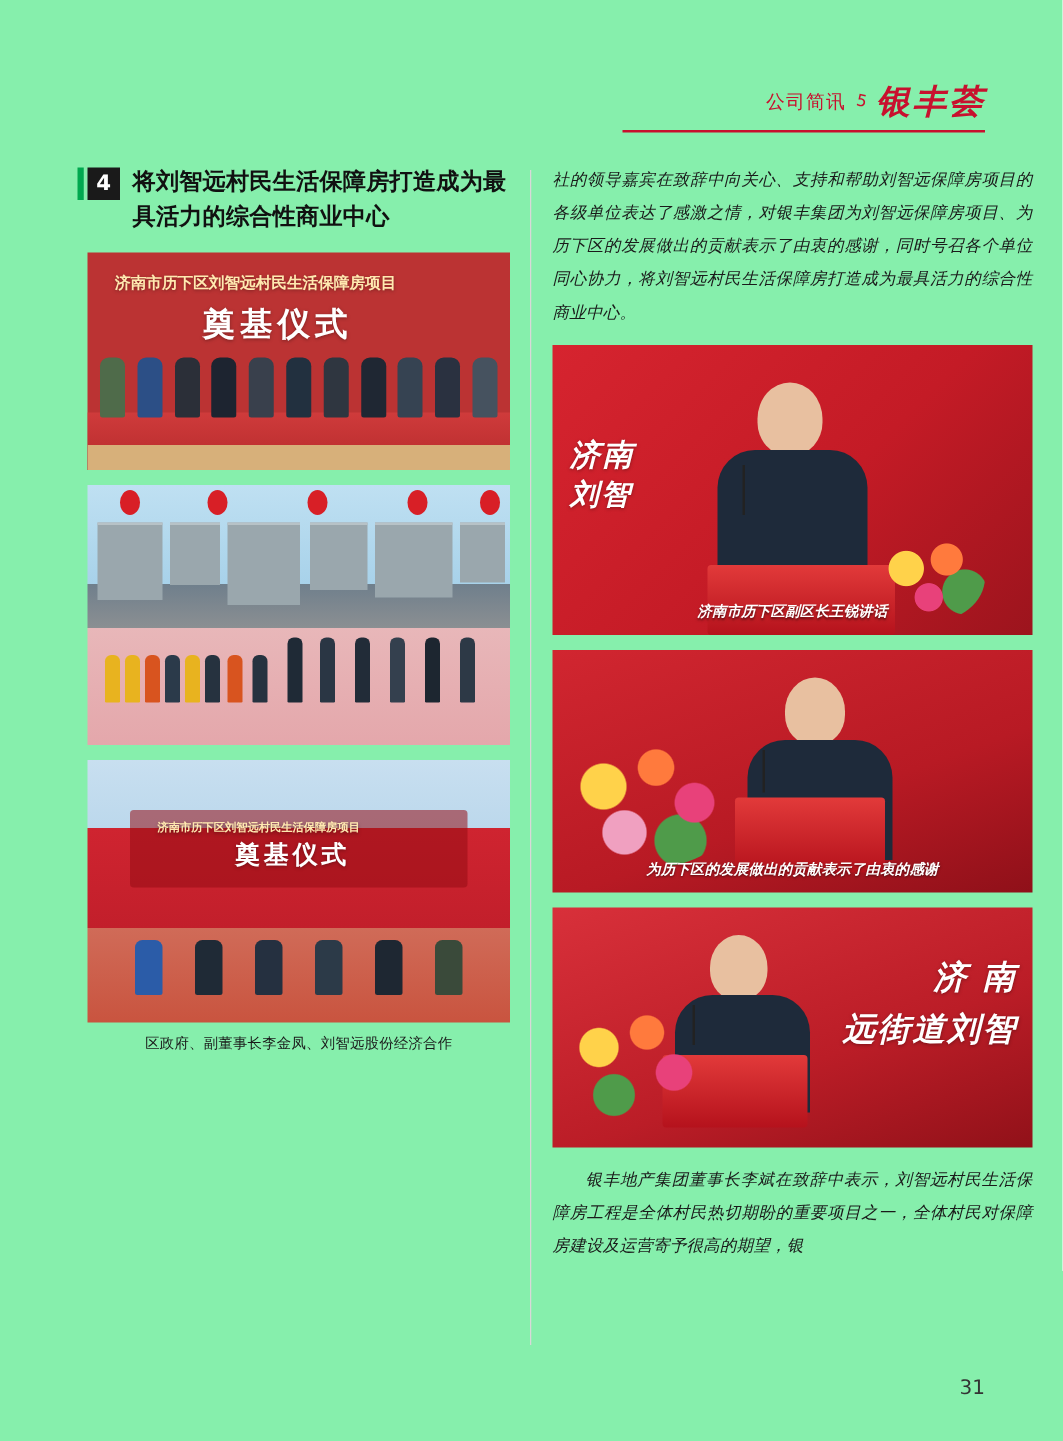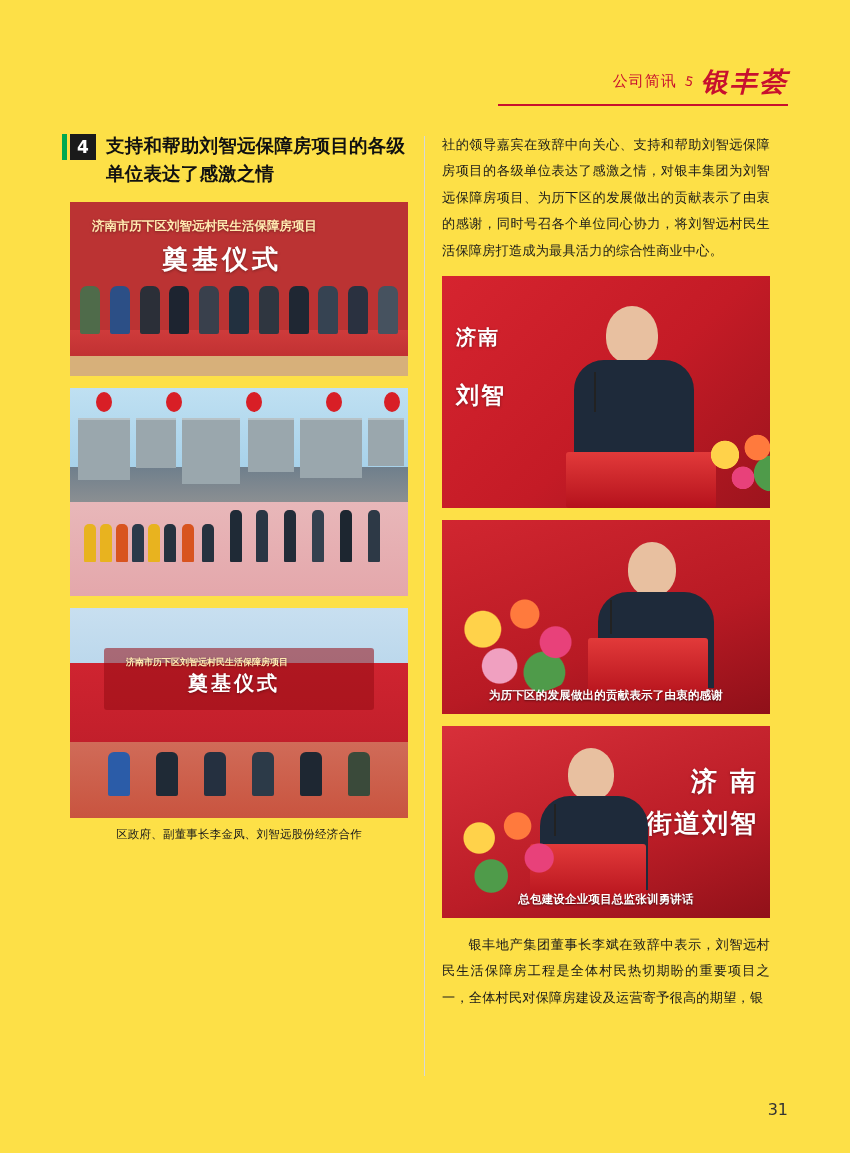--- a/index.html
+++ b/index.html
@@ -5,21 +5,21 @@
   * { box-sizing: border-box; margin: 0; padding: 0; }
   html, body {
     width: 850px; height: 1153px;
     background: #ffffff;
     font-family: "DejaVu Sans", "Liberation Sans", sans-serif;
     overflow: hidden;
   }
   .page {
     position: relative;
     width: 850px; height: 1153px;
-    background: #fde047;
+    background: #86efac;
   }
 
   
   .header {
     position: absolute;
     top: 68px; right: 62px;
     display: flex;
     align-items: center;
     gap: 8px;
   }
@@ -54,21 +54,22 @@
 
   
   .col-left {
     position: absolute;
     left: 70px; top: 132px;
     width: 338px;
   }
   .col-right {
     position: absolute;
     left: 442px; top: 132px;
-    width: 328px;
+    width: 384px;
+    font-style: italic;
   }
   .divider {
     position: absolute;
     left: 424px; top: 136px;
     width: 1px; height: 940px;
     background: #d8d8d8;
   }
 
   
   .title-row {
@@ -259,21 +260,21 @@
     <span class="header-logo">银丰荟</span>
   </div>
   <div class="header-rule"></div>
 
   <div class="divider"></div>
 
   <div class="col-left">
 
     <div class="title-row">
       <div class="title-badge">4</div>
-      <div class="title-text">支持和帮助刘智远保障房项目的各级单位表达了感激之情</div>
+      <div class="title-text">将刘智远村民生活保障房打造成为最具活力的综合性商业中心</div>
     </div>
 
 
     <div class="figure">
       <div class="photo p1">
         <div class="ph-txt" style="left:22px;top:16px;font-size:12.5px;color:#ffe9b0;">济南市历下区刘智远村民生活保障房项目</div>
         <div class="ph-txt" style="left:92px;top:40px;font-size:26px;color:#ffffff;letter-spacing:4px;">奠基仪式</div>
         <div class="floor"></div>
         <div class="carpet"></div>
         <div class="people">
@@ -338,27 +339,28 @@
     </div>
 
   </div>
 
   <div class="col-right">
 
     <p class="para noindent">社的领导嘉宾在致辞中向关心、支持和帮助刘智远保障房项目的各级单位表达了感激之情，对银丰集团为刘智远保障房项目、为历下区的发展做出的贡献表示了由衷的感谢，同时号召各个单位同心协力，将刘智远村民生活保障房打造成为最具活力的综合性商业中心。</p>
 
     <div class="figure">
       <div class="photo pr1">
-        <div class="ph-txt" style="left:14px;top:48px;font-size:20px;letter-spacing:2px;">济南</div>
+        <div class="ph-txt" style="left:14px;top:72px;font-size:24px;letter-spacing:2px;">济南</div>
         <div class="ph-txt" style="left:14px;top:104px;font-size:23px;letter-spacing:2px;">刘智</div>
         <div class="speaker-head" style="left:164px;top:30px;width:52px;height:58px;"></div>
         <div class="speaker-body" style="left:132px;top:84px;width:120px;height:110px;"></div>
         <div class="mic" style="left:152px;top:96px;height:40px;"></div>
         <div class="podium" style="left:124px;top:176px;width:150px;height:56px;"></div>
         <div class="flowers" style="left:256px;top:150px;width:90px;height:72px;background:radial-gradient(circle at 30% 40%, #ffd24a 0 18%, transparent 19%), radial-gradient(circle at 66% 30%, #ff7a3d 0 16%, transparent 17%), radial-gradient(circle at 50% 72%, #e8417a 0 16%, transparent 17%), radial-gradient(circle at 82% 66%, #4f9b4a 0 20%, transparent 21%);"></div>
+        <div class="caption overlay" style="bottom:8px;">济南市历下区副区长王锐讲话</div>
       </div>
     </div>
 
     <div class="figure">
       <div class="photo pr2">
         <div class="speaker-head" style="left:186px;top:22px;width:48px;height:54px;"></div>
         <div class="speaker-body" style="left:156px;top:72px;width:116px;height:96px;"></div>
         <div class="mic" style="left:168px;top:80px;height:34px;"></div>
         <div class="podium" style="left:146px;top:118px;width:120px;height:60px;"></div>
         <div class="flowers" style="left:10px;top:66px;width:140px;height:108px;background:radial-gradient(circle at 22% 40%, #ffd24a 0 14%, transparent 15%), radial-gradient(circle at 52% 26%, #ff7a3d 0 13%, transparent 14%), radial-gradient(circle at 74% 52%, #e8417a 0 13%, transparent 14%), radial-gradient(circle at 34% 74%, #f0a0c0 0 14%, transparent 15%), radial-gradient(circle at 66% 80%, #4f9b4a 0 16%, transparent 17%);"></div>
@@ -368,21 +370,20 @@
 
     <div class="figure">
       <div class="photo pr3">
         <div class="ph-txt" style="right:12px;top:38px;font-size:26px;letter-spacing:2px;">济 南</div>
         <div class="ph-txt" style="right:12px;top:80px;font-size:26px;letter-spacing:2px;">远街道刘智</div>
         <div class="speaker-head" style="left:126px;top:22px;width:46px;height:52px;"></div>
         <div class="speaker-body" style="left:98px;top:70px;width:108px;height:94px;"></div>
         <div class="mic" style="left:112px;top:78px;height:32px;"></div>
         <div class="podium" style="left:88px;top:118px;width:116px;height:58px;"></div>
         <div class="flowers" style="left:6px;top:74px;width:120px;height:100px;background:radial-gradient(circle at 26% 38%, #ffd24a 0 14%, transparent 15%), radial-gradient(circle at 58% 26%, #ff7a3d 0 13%, transparent 14%), radial-gradient(circle at 76% 58%, #e8417a 0 13%, transparent 14%), radial-gradient(circle at 36% 76%, #4f9b4a 0 15%, transparent 16%);"></div>
-        <div class="caption overlay" style="bottom:8px;">总包建设企业项目总监张训勇讲话</div>
       </div>
     </div>
 
     <p class="para" style="margin-top:14px;">银丰地产集团董事长李斌在致辞中表示，刘智远村民生活保障房工程是全体村民热切期盼的重要项目之一，全体村民对保障房建设及运营寄予很高的期望，银</p>
 
   </div>
 
   <div class="pageno">31</div>
 
 </div>

